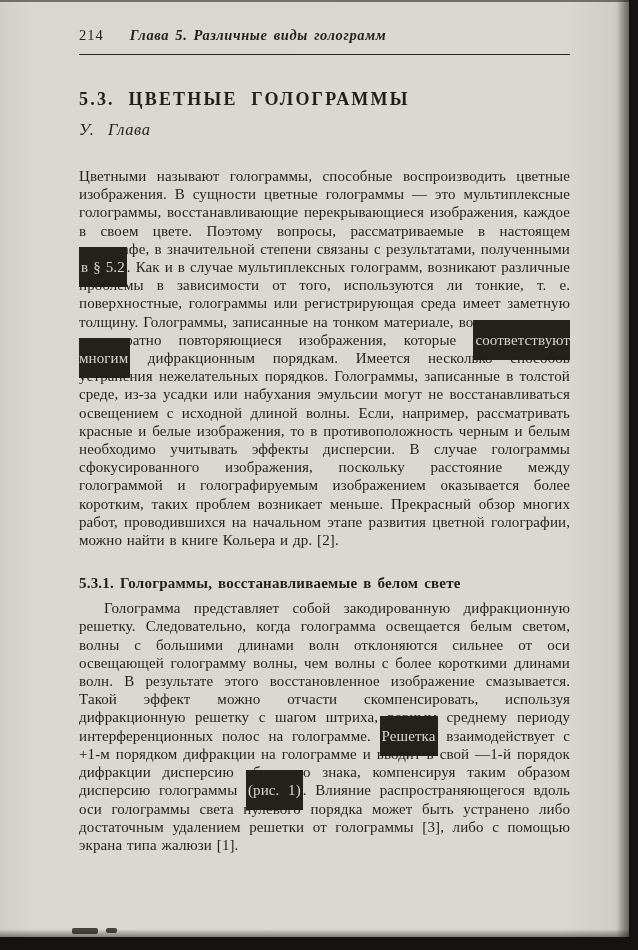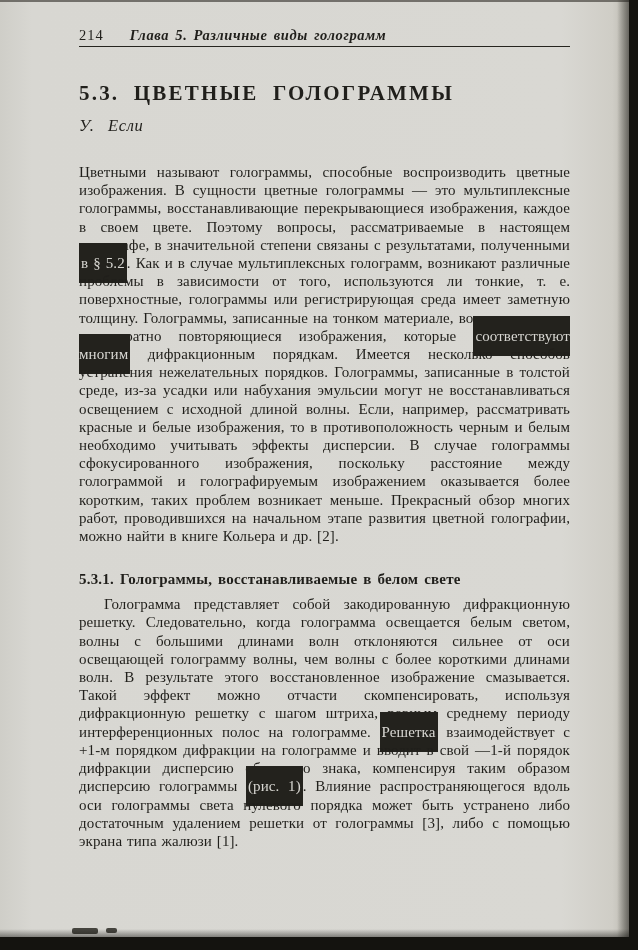--- a/index.html
+++ b/index.html
@@ -47,37 +47,37 @@
   .content {
     position: absolute;
     left: 79px;
     top: 27px;
     width: 491px;
   }
   .running-header {
     display: flex;
     align-items: baseline;
     gap: 26px;
-    padding-bottom: 2px;
+    padding-bottom: 10px;
     border-bottom: 1.6px solid #26251f;
     font-size: 14.5px;
   }
   .page-number {
     font-style: normal;
     letter-spacing: 1px;
   }
   .running-title {
     font-style: italic;
     letter-spacing: 0.6px;
     word-spacing: 2px;
     font-weight: bold;
   }
   .section-heading {
     margin: 34px 0 0 0;
-    font-size: 21px;
+    font-size: 18px;
     font-weight: bold;
     letter-spacing: 2.2px;
     word-spacing: 7px;
   }
   .author {
     margin-top: 10px;
     font-style: italic;
     font-size: 16.5px;
     letter-spacing: 0.6px;
     word-spacing: 9px;
@@ -113,21 +113,21 @@
 
   <div class="content">
 
     <div class="running-header">
       <span class="page-number">214</span>
       <span class="running-title">Глава 5. Различные виды голограмм</span>
     </div>
 
     <h2 class="section-heading">5.3. ЦВЕТНЫЕ ГОЛОГРАММЫ</h2>
 
-    <div class="author">У. Если</div>
+    <div class="author">У. Глава</div>
 
     <p class="para first">Цветными называют голограммы, способные воспроизводить цветные изображения. В сущности цветные голограммы — это мультиплексные голограммы, восстанавливающие перекрывающиеся изображения, каждое в своем цвете. Поэтому вопросы, рассматриваемые в настоящем параграфе, в значительной степени связаны с результатами, полученными <span class="hl">в § 5.2</span>. Как и в случае мультиплексных голограмм, возникают различные проблемы в зависимости от того, используются ли тонкие, т. е. поверхностные, голограммы или регистрирующая среда имеет заметную толщину. Голограммы, записанные на тонком материале, восстанавливают многократно повторяющиеся изображения, которые <span class="hl">соответствуют многим</span> дифракционным порядкам. Имеется несколько способов устранения нежелательных порядков. Голограммы, записанные в толстой среде, из-за усадки или набухания эмульсии могут не восстанавливаться освещением с исходной длиной волны. Если, например, рассматривать красные и белые изображения, то в противоположность черным и белым необходимо учитывать эффекты дисперсии. В случае голограммы сфокусированного изображения, поскольку расстояние между голограммой и голографируемым изображением оказывается более коротким, таких проблем возникает меньше. Прекрасный обзор многих работ, проводившихся на начальном этапе развития цветной голографии, можно найти в книге Кольера и др. [2].</p>
 
     <h3 class="subsection-heading">5.3.1. Голограммы, восстанавливаемые в белом свете</h3>
 
     <p class="para indent">Голограмма представляет собой закодированную дифракционную решетку. Следовательно, когда голограмма освещается белым светом, волны с большими длинами волн отклоняются сильнее от оси освещающей голограмму волны, чем волны с более короткими длинами волн. В результате этого восстановленное изображение смазывается. Такой эффект можно отчасти скомпенсировать, используя дифракционную решетку с шагом штриха, равным среднему периоду интерференционных полос на голограмме. <span class="hl">Решетка</span> взаимодействует с +1-м порядком дифракции на голограмме и вводит в свой —1-й порядок дифракции дисперсию обратного знака, компенсируя таким образом дисперсию голограммы <span class="hl">(рис. 1)</span>. Влияние распространяющегося вдоль оси голограммы света нулевого порядка может быть устранено либо достаточным удалением решетки от голограммы [3], либо с помощью экрана типа жалюзи [1].</p>
 
   </div>
 
   <div class="smudge s1"></div>

